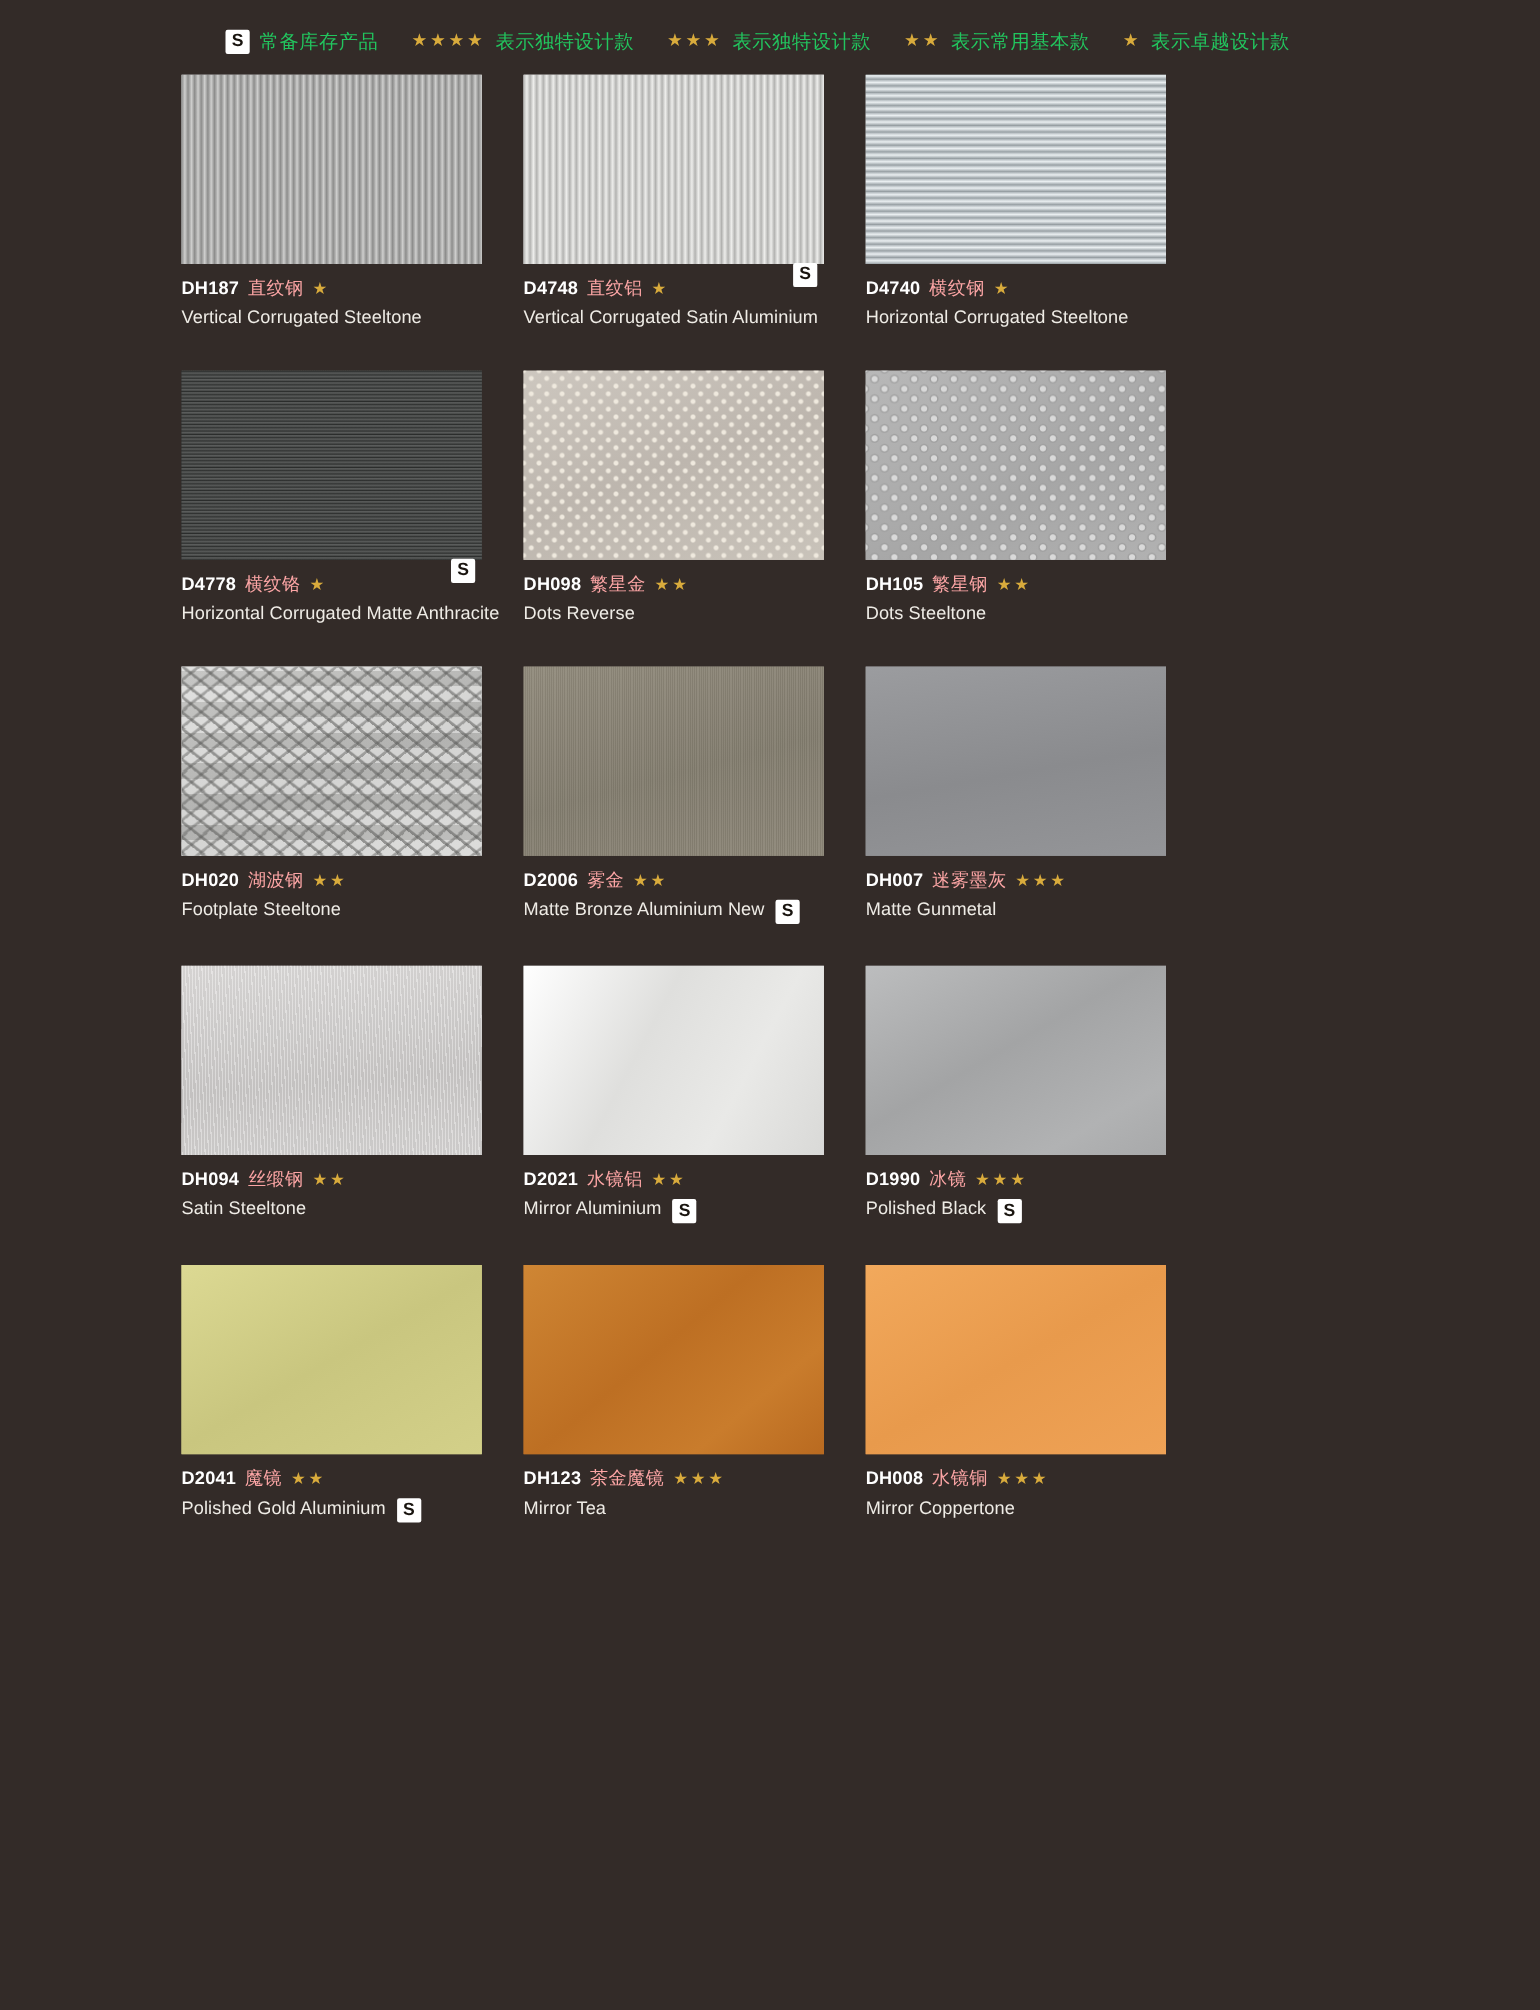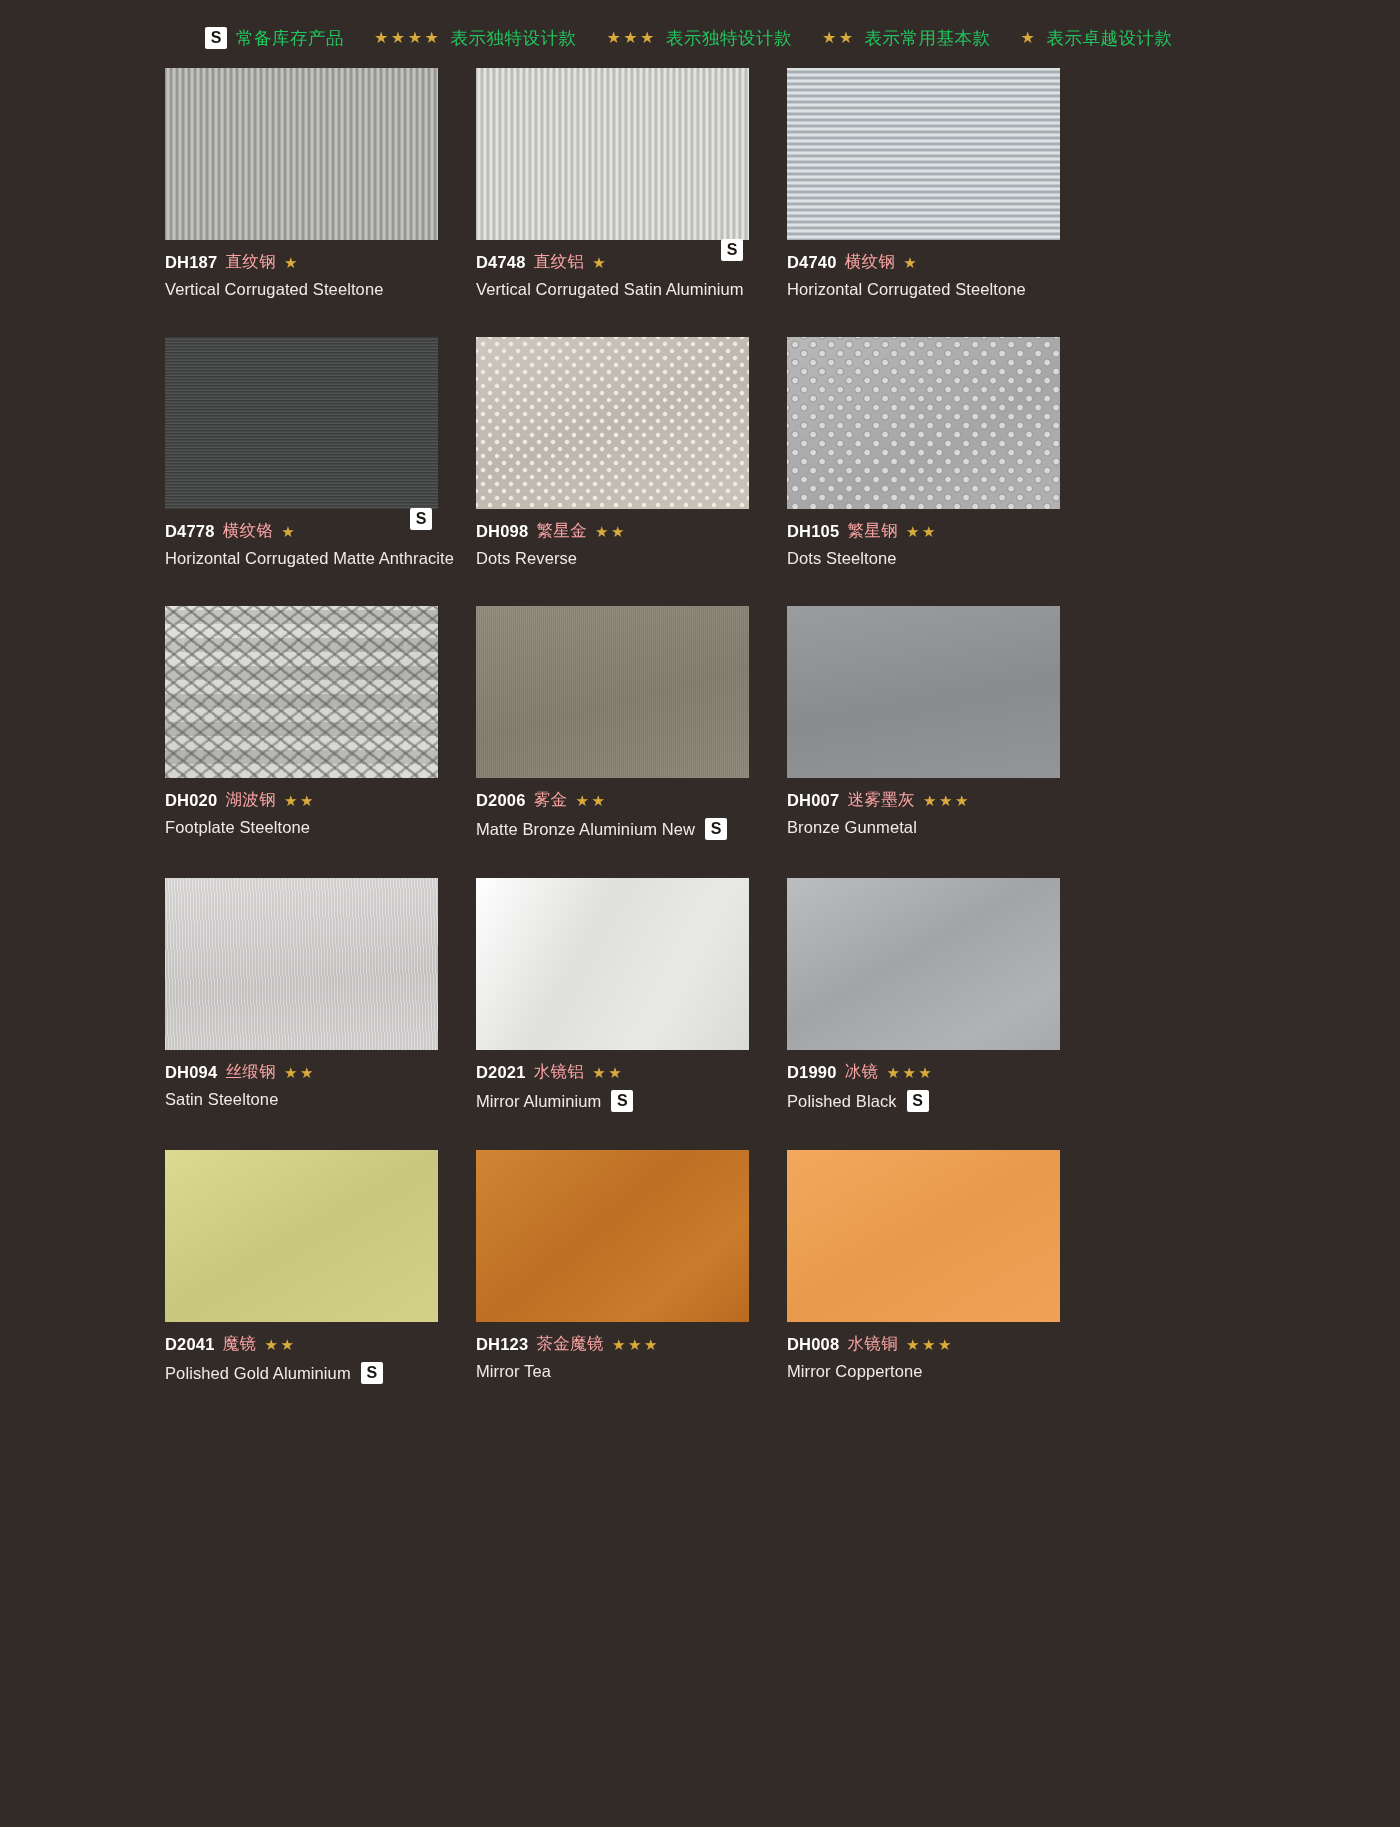--- a/index.html
+++ b/index.html
@@ -95,21 +95,20 @@
     color: #ffffff;
     letter-spacing: .2px;
   }
   .cn-name {
     font-size: 16.5px;
     color: #fca5a5;
     letter-spacing: .4px;
   }
   .meta-line2 {
     display: flex;
-    align-items: center;
     gap: 10px;
     margin-top: 7px;
     white-space: nowrap;
   }
   .en-name {
     font-size: 16.5px;
     color: #efece6;
     letter-spacing: .1px;
   }
   .card .s-badge { width: 22px; height: 22px; font-size: 16px; }
@@ -367,21 +366,21 @@
     </div>
     <div class="card">
       <div class="swatch tex-matte-gunmetal" style="background-color: rgb(145, 146, 149);"></div>
       <div class="meta">
         <div class="meta-line1">
           <span class="code">DH007</span>
           <span class="cn-name">迷雾墨灰</span>
           <span class="stars">★★★</span>
         </div>
         <div class="meta-line2">
-          <span class="en-name">Bronze Gunmetal</span>
+          <span class="en-name">Matte Gunmetal</span>
         </div>
       </div>
     </div>
     <div class="card">
       <div class="swatch tex-satin-steel" style="background-color: rgb(207, 205, 204);"></div>
       <div class="meta">
         <div class="meta-line1">
           <span class="code">DH094</span>
           <span class="cn-name">丝缎钢</span>
           <span class="stars">★★</span>

